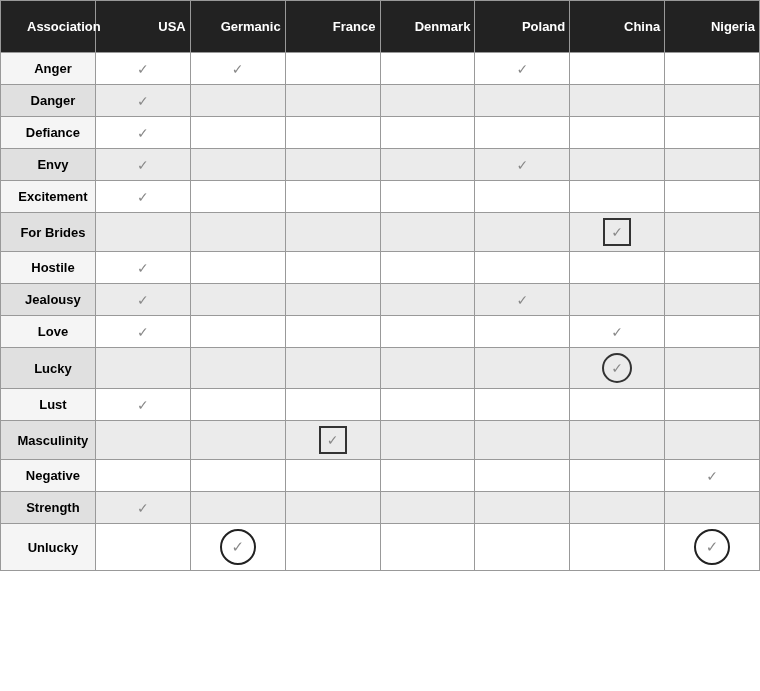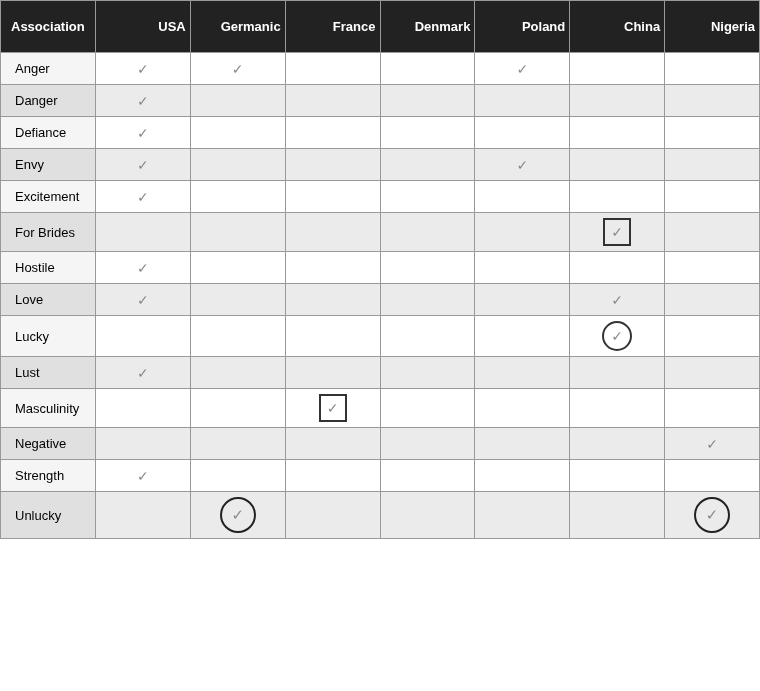--- a/index.html
+++ b/index.html
@@ -23,25 +23,25 @@
     th {
       background: #222;
       color: #fff;
       font-weight: bold;
       font-size: 13px;
       height: 52px;
       text-align: right;
     }
     th:first-child {
       text-align: left;
-      padding-left: 10px;
+      padding-left: 26px;
     }
     td:first-child {
-      text-align: left;
-      font-weight: normal;
+      text-align: center;
+      font-weight: bold;
       padding-left: 14px;
       background: #f5f5f5;
     }
     tr:nth-child(even) td { background: #ebebeb; }
     tr:nth-child(even) td:first-child { background: #e0e0e0; }
     td { height: 32px; }
 
     .check {
       color: #888;
       font-size: 14px;
@@ -163,20 +163,30 @@
         <td>Hostile</td>
         <td><span class="check">✓</span></td>
         <td></td>
         <td></td>
         <td></td>
         <td></td>
         <td></td>
         <td></td>
       </tr>
       <tr>
+        <td>Jealousy</td>
+        <td><span class="check">✓</span></td>
+        <td></td>
+        <td></td>
+        <td></td>
+        <td><span class="check">✓</span></td>
+        <td></td>
+        <td></td>
+      </tr>
+      <tr>
         <td>Love</td>
         <td><span class="check">✓</span></td>
         <td></td>
         <td></td>
         <td></td>
         <td></td>
         <td><span class="check">✓</span></td>
         <td></td>
       </tr>
       <tr>

